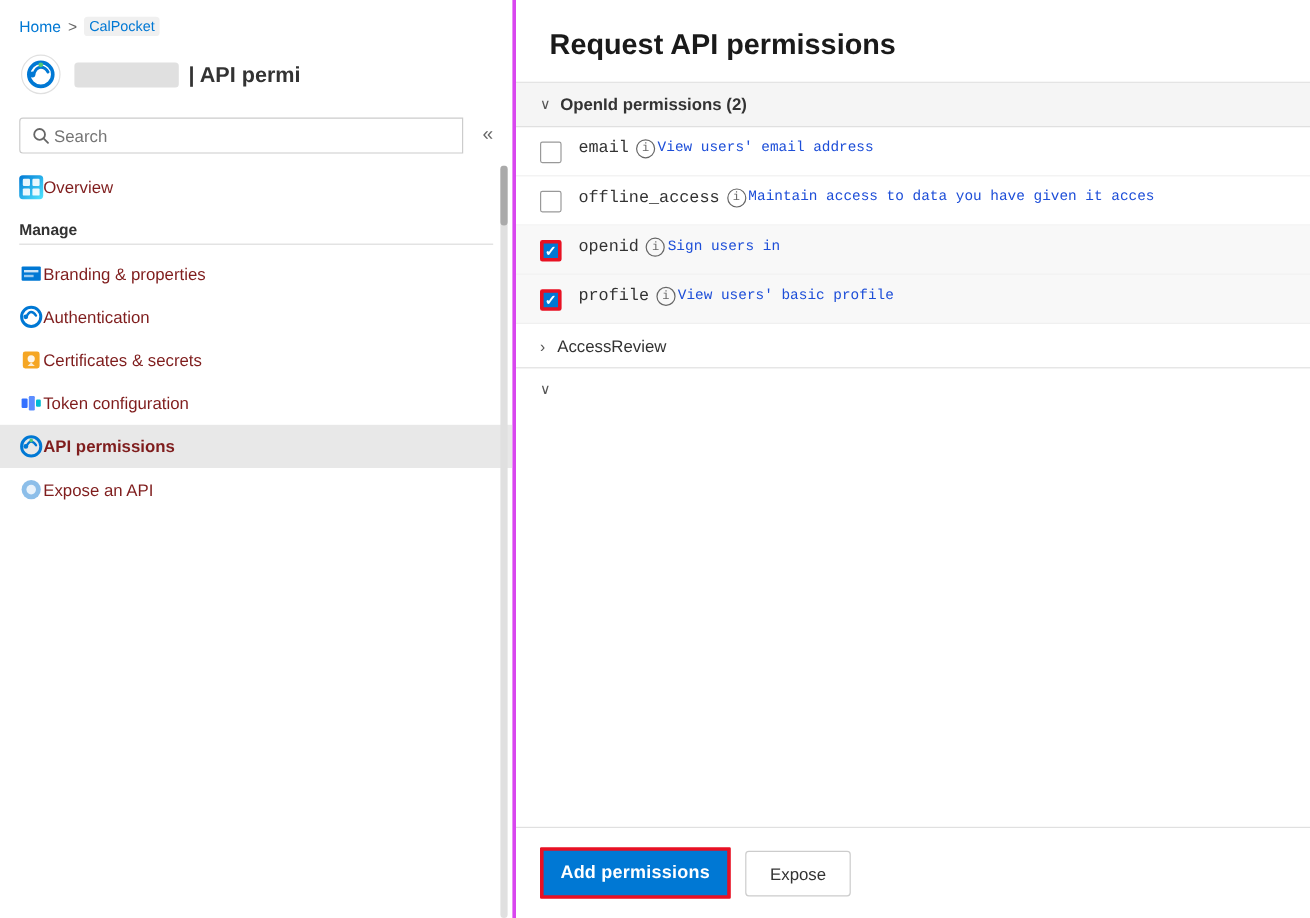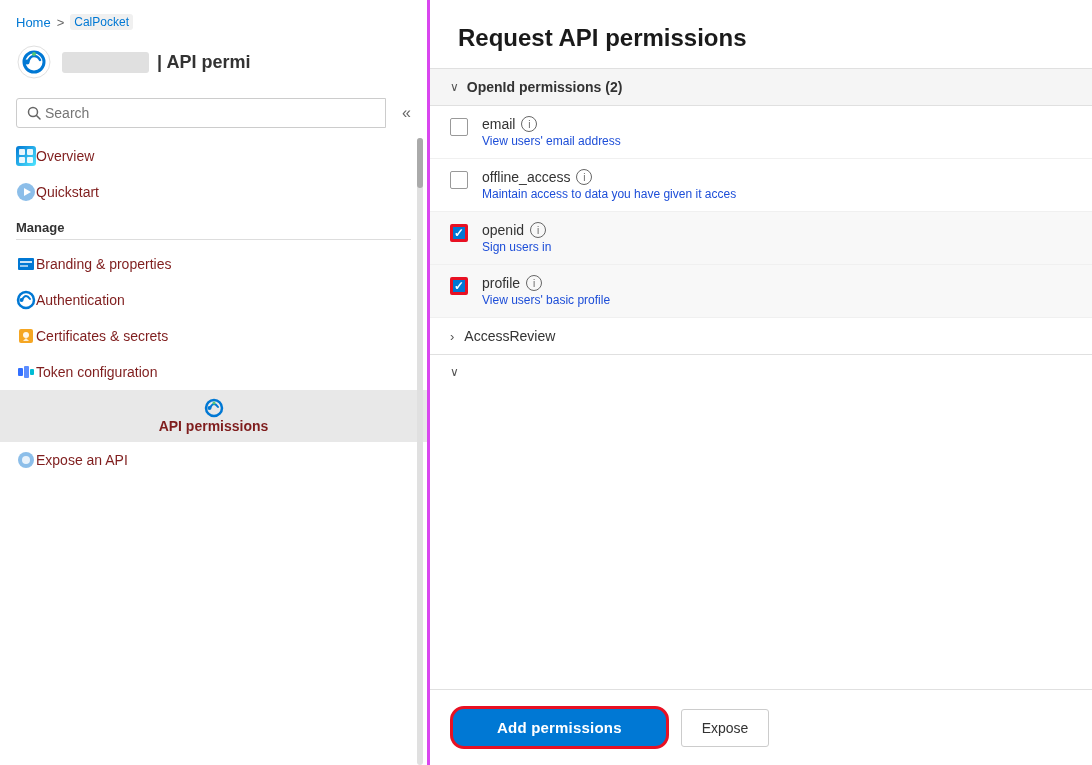--- a/index.html
+++ b/index.html
@@ -105,21 +105,21 @@
 
     .nav-item {
       display: flex;
       align-items: center;
       padding: 8px 16px;
       cursor: pointer;
       border-radius: 0;
       font-size: 14px;
       color: #7f1d1d;
     }
-    .nav-item.active { background: #e8e8e8; font-weight: 600; flex-direction: column; }
+    .nav-item.active { background: #e8e8e8; font-weight: 600; }
 
     .nav-icon {
       width: 20px;
       height: 20px;
       display: flex;
       align-items: center;
       justify-content: center;
       flex-shrink: 0;
     }
 
@@ -224,22 +224,22 @@
 
     .checkmark {
       color: white;
       font-size: 12px;
       font-weight: bold;
       line-height: 1;
     }
 
     .perm-info {
       display: flex;
-      flex-direction: column;
       gap: 2px;
+      font-family: Liberation Mono, monospace;
     }
     .perm-name-row {
       display: flex;
       align-items: center;
       gap: 6px;
     }
     .perm-name {
       font-size: 14px;
       font-weight: 500;
       color: #333;
@@ -292,22 +292,22 @@
       display: flex;
       align-items: center;
       gap: 12px;
       border-top: 1px solid #e0e0e0;
     }
 
     .btn-add {
       background: #0078d4;
       color: white;
       border: 3px solid #e81123;
-      border-radius: 14px;
-      padding: 10px 44px;
+      border-radius: 1px;
+      padding: 10px 14px;
       font-size: 15px;
       font-weight: 600;
       cursor: pointer;
       letter-spacing: 0.2px;
     }
 
     .btn-discard {
       background: #fff;
       color: #333;
       border: 1px solid #ccc;
@@ -373,29 +373,20 @@
         <svg width="16" height="16" viewBox="0 0 16 16">
             <rect x="1" y="1" width="6" height="6" fill="white" opacity="0.9" rx="1"></rect>
             <rect x="9" y="1" width="6" height="6" fill="white" opacity="0.9" rx="1"></rect>
             <rect x="1" y="9" width="6" height="6" fill="white" opacity="0.9" rx="1"></rect>
             <rect x="9" y="9" width="6" height="6" fill="white" opacity="0.9" rx="1"></rect>
           </svg>
       </div>
       <span>Overview</span>
     </div>
 
-    <div class="nav-item">
-      <div class="nav-icon">
-        <svg width="20" height="20" viewBox="0 0 20 20">
-          <circle cx="10" cy="10" r="9" fill="#5ba3e0" opacity="0.7"></circle>
-          <polygon points="8,6 15,10 8,14" fill="white"></polygon>
-        </svg>
-      </div>
-      <span>Quickstart</span>
-    </div>
 
 
     <div class="section-label">Manage</div>
     <div class="divider"></div>
 
     <div class="nav-item">
       <div class="nav-icon">
         <svg width="20" height="20" viewBox="0 0 20 20">
           <rect x="2" y="4" width="16" height="12" rx="1" fill="#0078d4"></rect>
           <rect x="4" y="7" width="12" height="2" fill="white" opacity="0.8"></rect>

